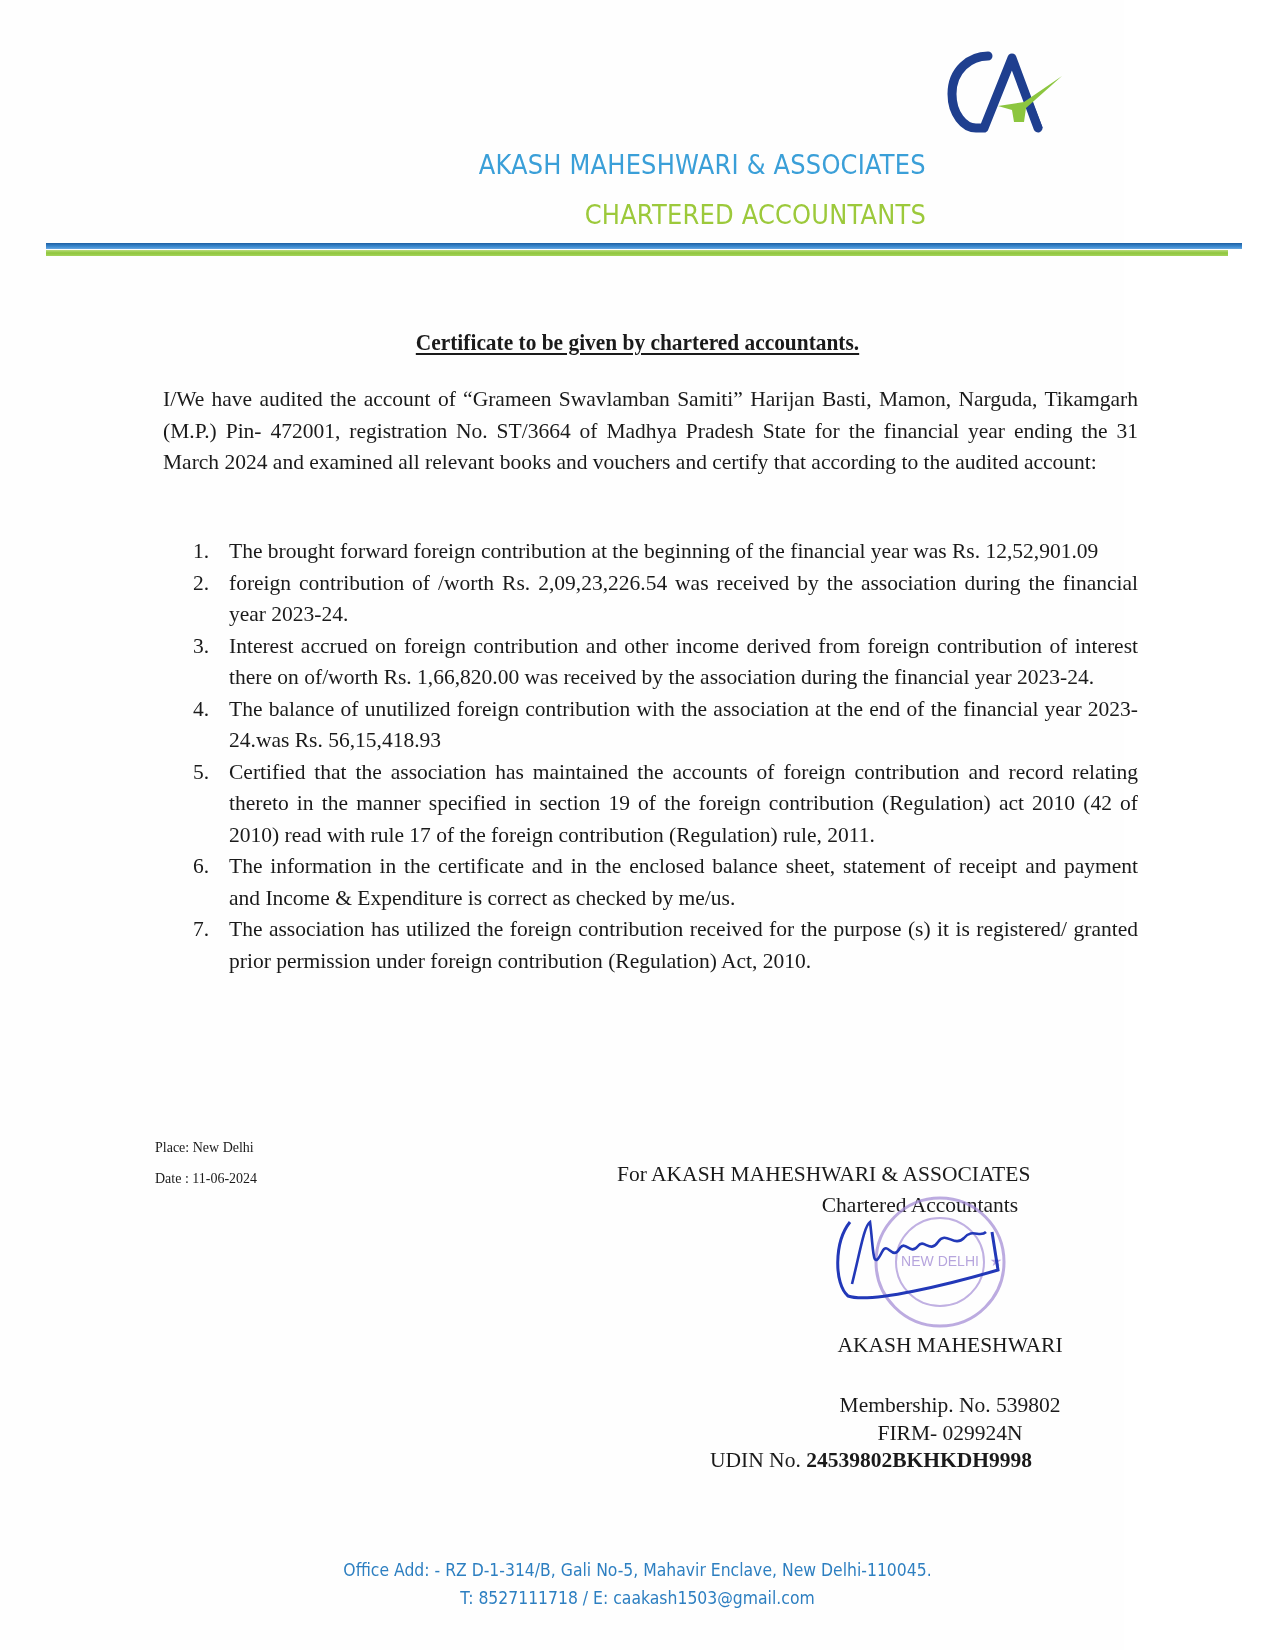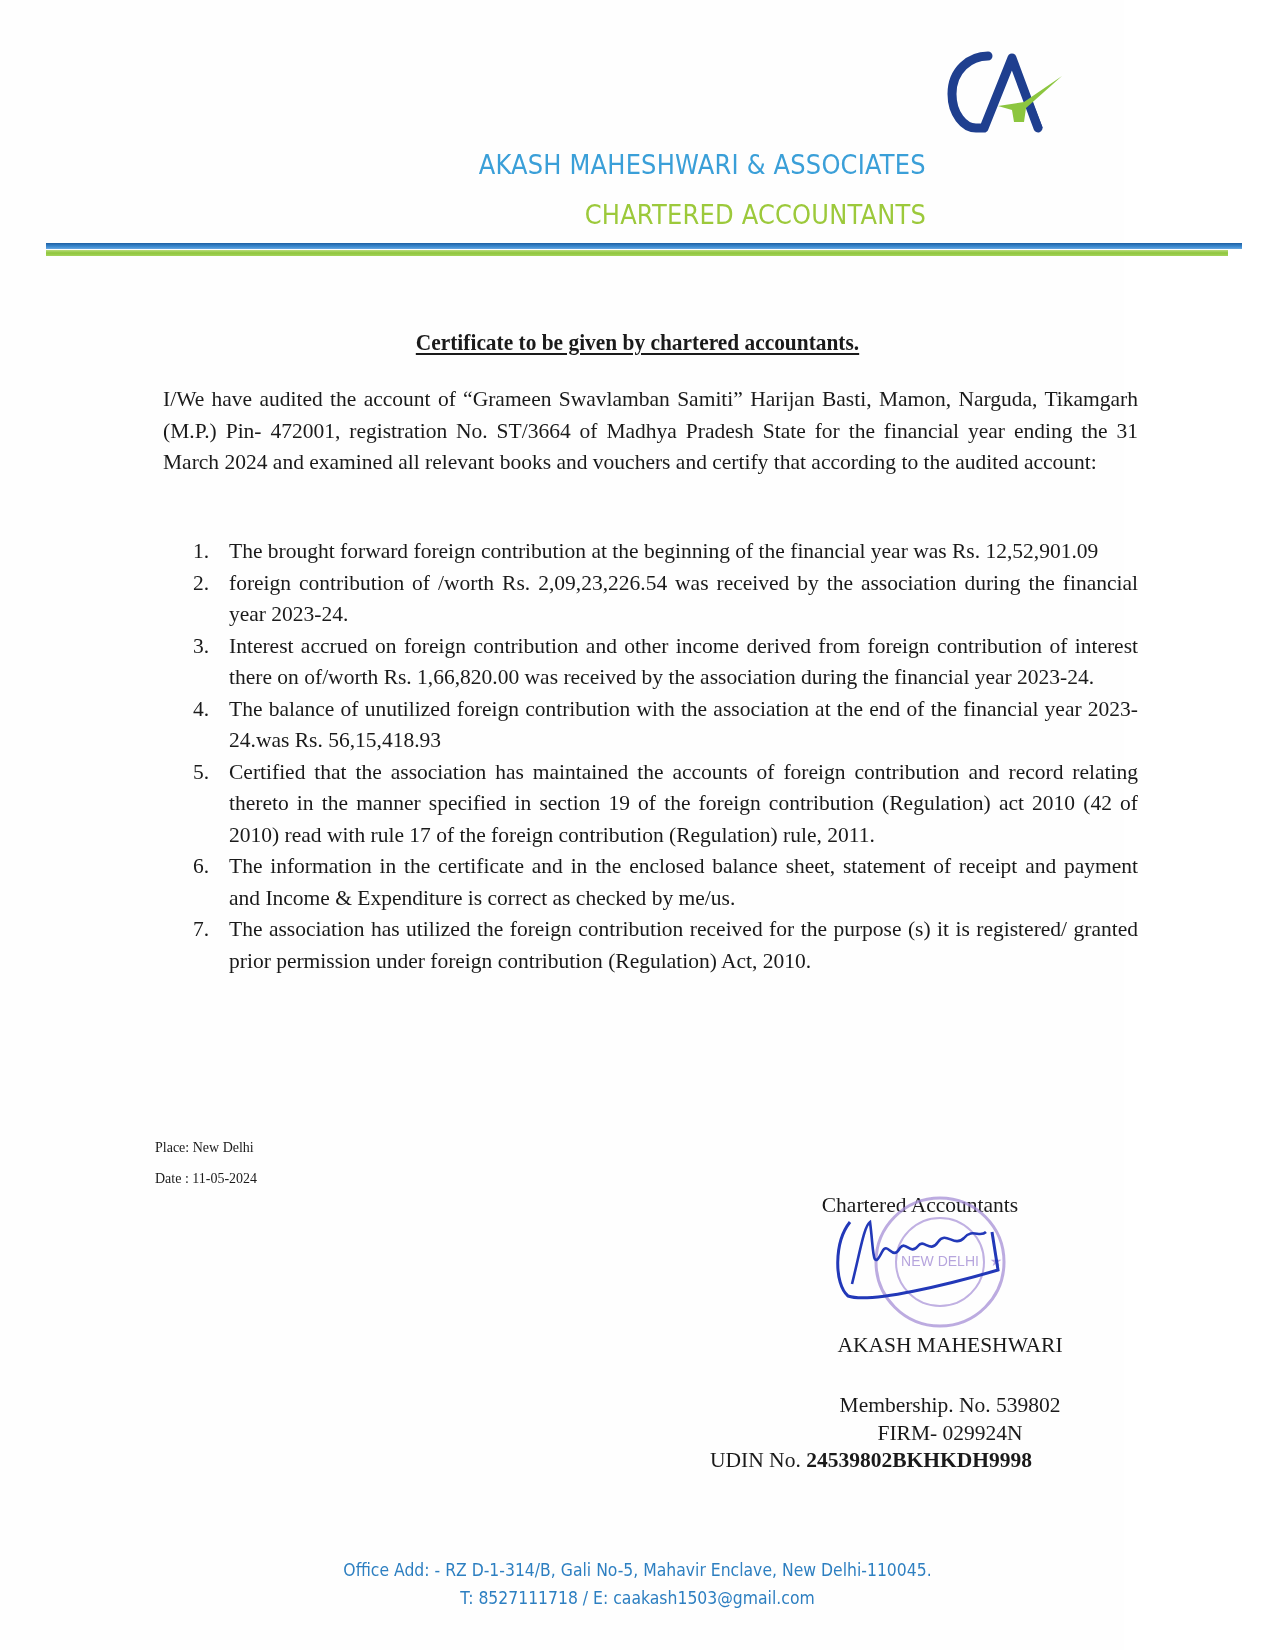--- a/index.html
+++ b/index.html
@@ -62,23 +62,24 @@
     <li><span class="num">2.</span><span>foreign contribution of /worth Rs. 2,09,23,226.54 was received by the association during the financial year 2023-24.</span></li>
     <li><span class="num">3.</span><span>Interest accrued on foreign contribution and other income derived from foreign contribution of interest there on of/worth Rs. 1,66,820.00 was received by the association during the financial year 2023-24.</span></li>
     <li><span class="num">4.</span><span>The balance of unutilized foreign contribution with the association at the end of the financial year 2023-24.was Rs. 56,15,418.93</span></li>
     <li><span class="num">5.</span><span>Certified that the association has maintained the accounts of foreign contribution and record relating thereto in the manner specified in section 19 of the foreign contribution (Regulation) act 2010 (42 of 2010) read with rule 17 of the foreign contribution (Regulation) rule, 2011.</span></li>
     <li><span class="num">6.</span><span>The information in the certificate and in the enclosed balance sheet, statement of receipt and payment and Income &amp; Expenditure is correct as checked by me/us.</span></li>
     <li><span class="num">7.</span><span>The association has utilized the foreign contribution received for the purpose (s) it is registered/ granted prior permission under foreign contribution (Regulation) Act, 2010.</span></li>
   </ol>
 
   <div class="place-date serif">
     <div>Place: New Delhi</div>
-    <div>Date :  11-05-2024</div>
+    <div>Date :  11-06-2024</div>
   </div>
 
+  <div class="for-firm serif">For AKASH MAHESHWARI &amp; ASSOCIATES</div>
   <div class="sig-block ca-line serif">Chartered Accountants</div>
 
   <svg class="stamp" viewBox="0 0 190 150">
     <circle cx="110" cy="70" r="64" fill="none" stroke="#a58fd6" stroke-width="3" opacity="0.75"></circle>
     <circle cx="110" cy="70" r="44" fill="none" stroke="#a58fd6" stroke-width="2" opacity="0.7"></circle>
     <text x="110" y="74" text-anchor="middle" font-family="Liberation Sans, sans-serif" font-size="14" fill="#a58fd6" opacity="0.8">NEW DELHI</text>
     <text x="166" y="74" text-anchor="middle" font-family="Liberation Sans, sans-serif" font-size="14" fill="#a58fd6" opacity="0.8">★</text>
     <g>
       <path d="M20 30 C4 50 4 92 18 104 C40 112 120 92 168 78 L162 40" fill="none" stroke="#2238b8" stroke-width="3"></path>
       <path d="M22 92 C30 60 34 34 40 30 C44 60 42 80 52 60 C58 48 62 70 70 56 C76 48 80 64 88 54 C94 46 100 62 108 50 C116 38 124 56 134 46 C142 36 150 46 156 40" fill="none" stroke="#2238b8" stroke-width="2.6"></path>

